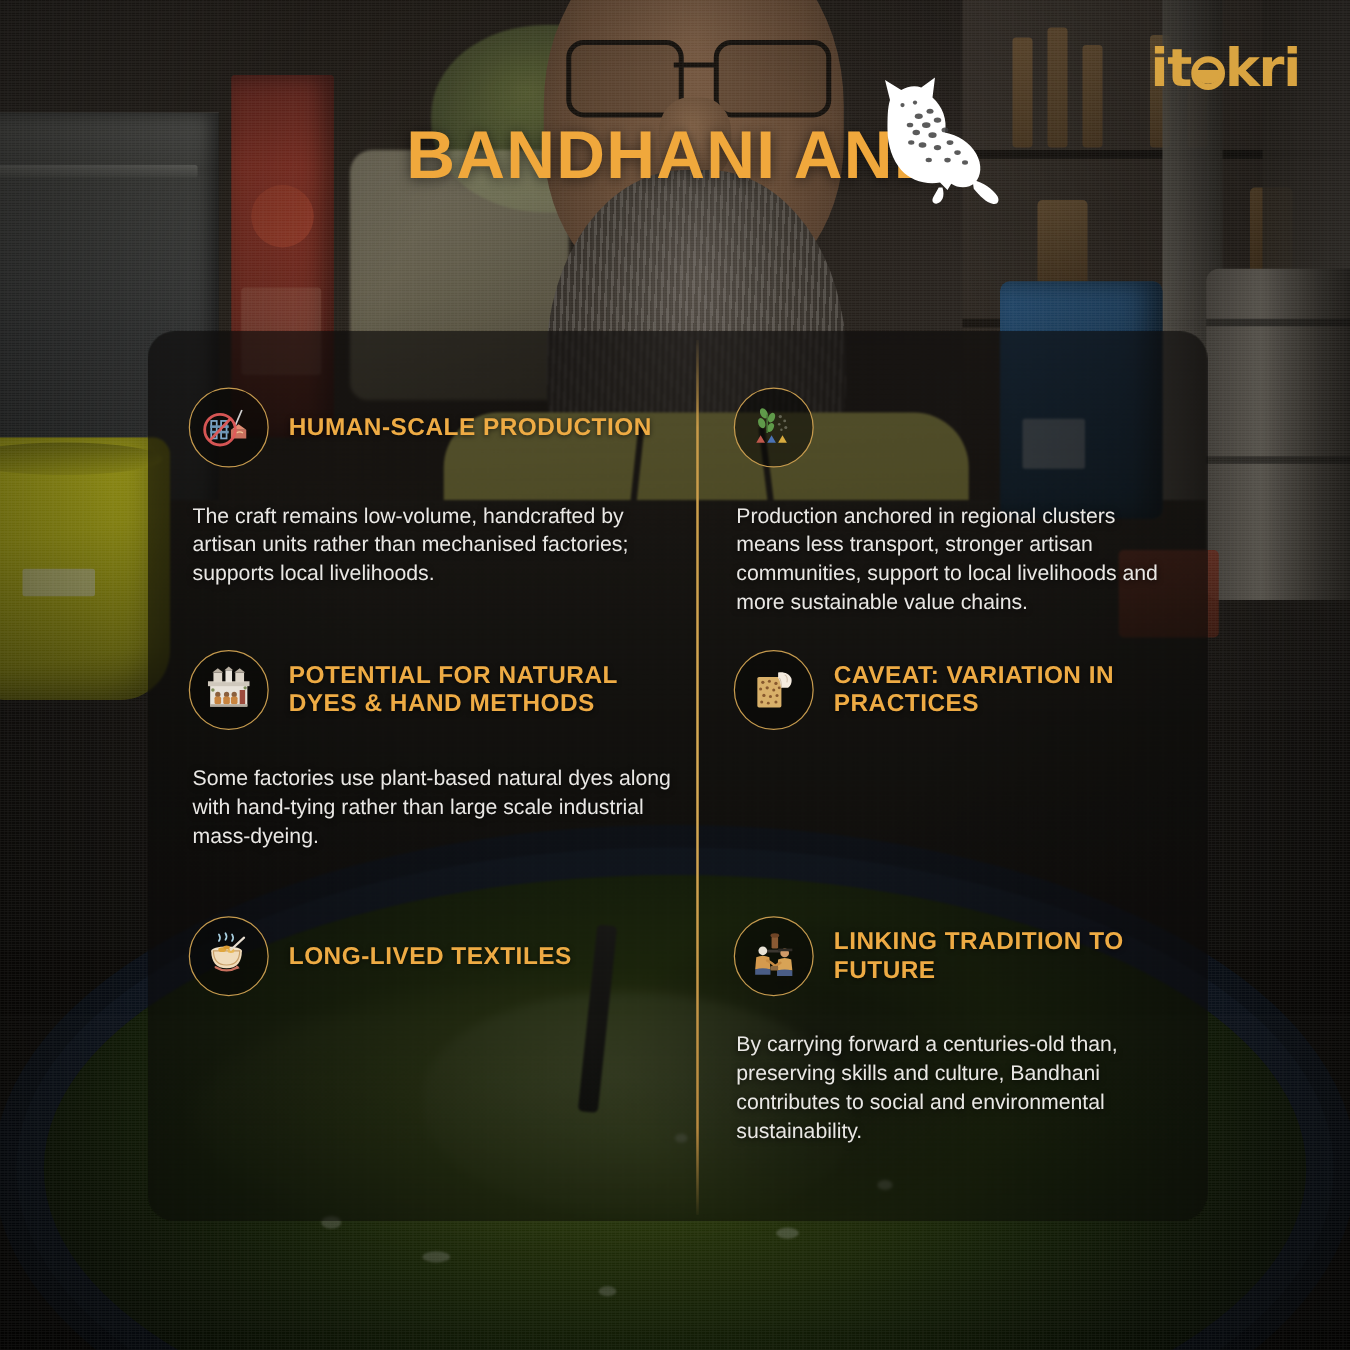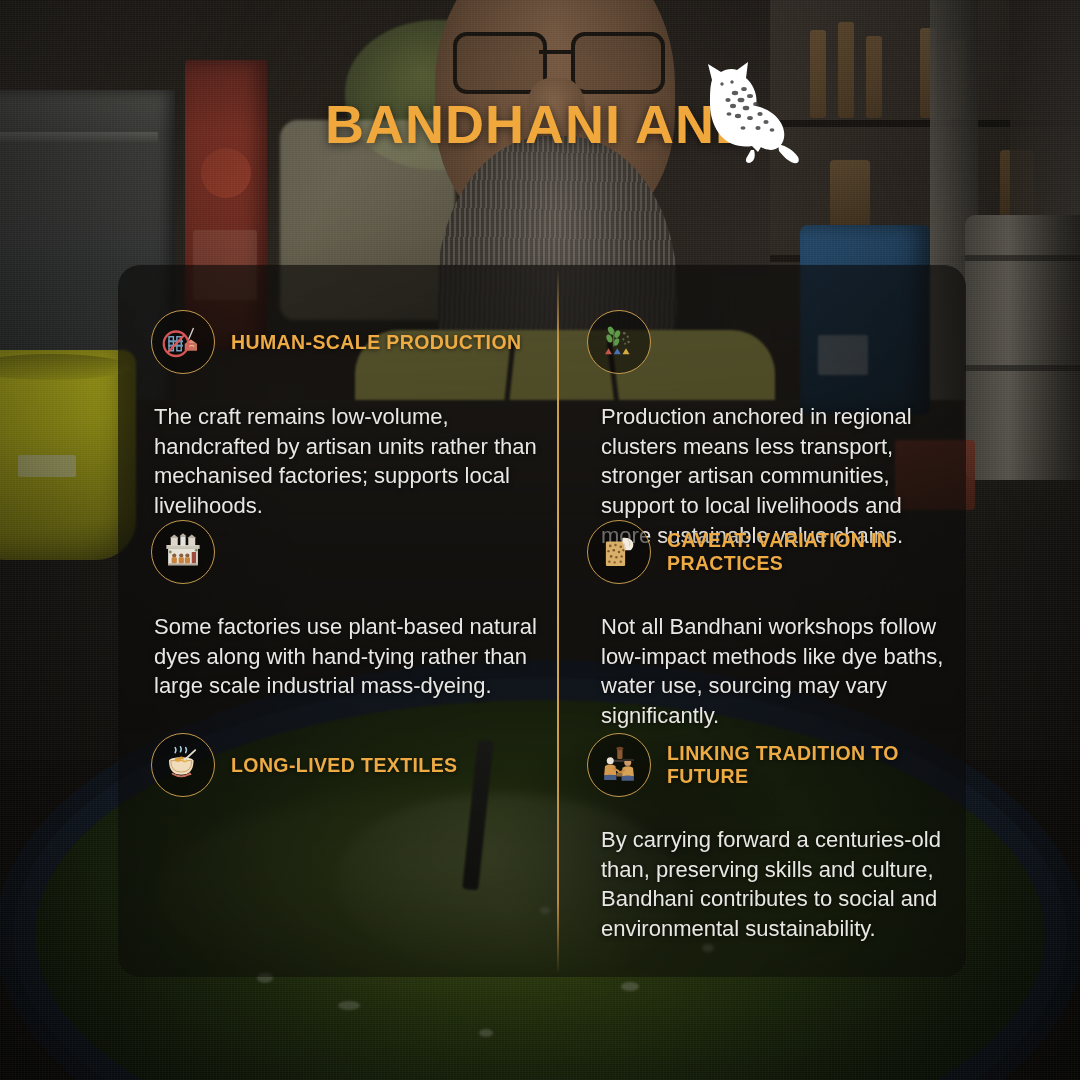--- a/index.html
+++ b/index.html
@@ -168,24 +168,24 @@
   .cell.r3 .head-row,.cell.l3 .head-row{padding-top:48px;}
 
   .icon-circle{flex:0 0 auto;width:62px;height:62px;border-radius:50%;
     border:1.6px solid #c59a4e;background:rgba(8,7,6,.55);
     display:flex;align-items:center;justify-content:center;overflow:hidden;}
   .icon-circle svg{width:42px;height:42px;display:block;}
 
   .h-title{color:#eeab44;font-weight:700;font-size:19.5px;line-height:1.16;letter-spacing:.4px;
     text-transform:uppercase;text-shadow:0 1px 4px rgba(0,0,0,.6);}
 
-  .body-text{margin-top:28px;color:#e9e7e4;font-size:22px;line-height:1.35;
+  .body-text{margin-top:28px;color:#e9e7e4;font-size:17px;line-height:1.35;
     text-shadow:0 1px 5px rgba(0,0,0,.75);}
   .cell.left .body-text{margin-left:3px;}
-  .cell.right .body-text{margin-left:14px;}
+  .cell.right .body-text{margin-left:2px;}
 </style>
 </head>
 <body>
 
 <div id="stage">
 
   <div class="bg">
     <div class="bg-upper"></div>
     <div class="cabinet"></div>
     <div class="redtin"></div>
@@ -243,20 +243,23 @@
       <div class="bubble" style="left:58%;top:60%;width:18px;height:9px"></div>
       <div class="bubble" style="left:66%;top:52%;width:12px;height:8px"></div>
       <div class="bubble" style="left:50%;top:44%;width:10px;height:7px"></div>
     </div>
     <div class="stick"></div>
 
     <div class="grade"></div>
     <div class="noise"></div>
   </div>
 
+  <div class="logo">
+    <span>it</span><span class="oball"><i></i><b></b></span><span>kri</span>
+  </div>
 
   <div class="title">
     <div>BANDHANI AND</div>
   </div>
 
   <div class="cat">
     <svg viewBox="0 0 118 108" xmlns="http://www.w3.org/2000/svg">
       <g fill="#ffffff">
         <path d="M24 22 L20 6 L33 14 C38 11 44 10 49 12 L60 4 L58 20 C66 27 70 38 68 48 C78 50 88 56 93 65
                  C98 74 97 83 92 88 C87 93 79 93 73 89 L70 94 L64 88 C52 90 40 86 33 78 C26 70 22 58 22 46
@@ -365,20 +368,21 @@
                 <rect x="19" y="30" width="6" height="7" rx="1.5"></rect>
                 <rect x="26" y="30" width="6" height="7" rx="1.5"></rect>
               </g>
             <rect x="7" y="37" width="34" height="2.4" fill="#b3aa9c"></rect>
             <g fill="#7e8f5a">
                 <circle cx="9.5" cy="24" r="1.6"></circle>
                 <circle cx="39" cy="22" r="1.5"></circle>
               </g>
           </svg>
         </div>
+        <div class="h-title">POTENTIAL FOR NATURAL DYES &amp; HAND METHODS</div>
       </div>
       <div class="body-text">Some factories use plant-based natural dyes along with hand-tying rather than large scale industrial mass-dyeing.</div>
     </div>
 
     <div class="cell right r2">
       <div class="head-row">
         <div class="icon-circle">
           <svg viewBox="0 0 48 48" xmlns="http://www.w3.org/2000/svg">
             <rect x="9" y="12" width="22" height="28" rx="1.5" fill="#d8b069"></rect>
             <g fill="#7a4a24" opacity=".85">
@@ -396,21 +400,20 @@
                 <circle cx="19" cy="36" r="1.3"></circle>
               <circle cx="26" cy="35" r="1.4"></circle>
             </g>
             <path d="M28 8 C33 7 38 9 40 13 C41 16 40 20 37 22 L31 22 C30 19 30 15 28 13 Z" fill="#f5ece0"></path>
             <path d="M29 13 C31 15 31 19 31 22" stroke="#d4c4b0" stroke-width="1" fill="none"></path>
             <path d="M34 10 C36 11 37 14 36 17" stroke="#d4c4b0" stroke-width="1" fill="none"></path>
           </svg>
         </div>
         <div class="h-title">CAVEAT: VARIATION IN PRACTICES</div>
       </div>
-      <div class="body-text">Not all Bandhani workshops follow low-impact methods like dye baths, water use, sourcing may vary significantly.</div>
     </div>
 
     <div class="cell left l3">
       <div class="head-row">
         <div class="icon-circle">
           <svg viewBox="0 0 48 48" xmlns="http://www.w3.org/2000/svg">
             <g stroke="#a8cfe0" stroke-width="1.6" fill="none" stroke-linecap="round">
               <path d="M15 10 q2 -3 0 -6"></path>
                 <path d="M21 9 q2 -3 0 -6"></path>
                 <path d="M27 10 q2 -3 0 -6"></path>

